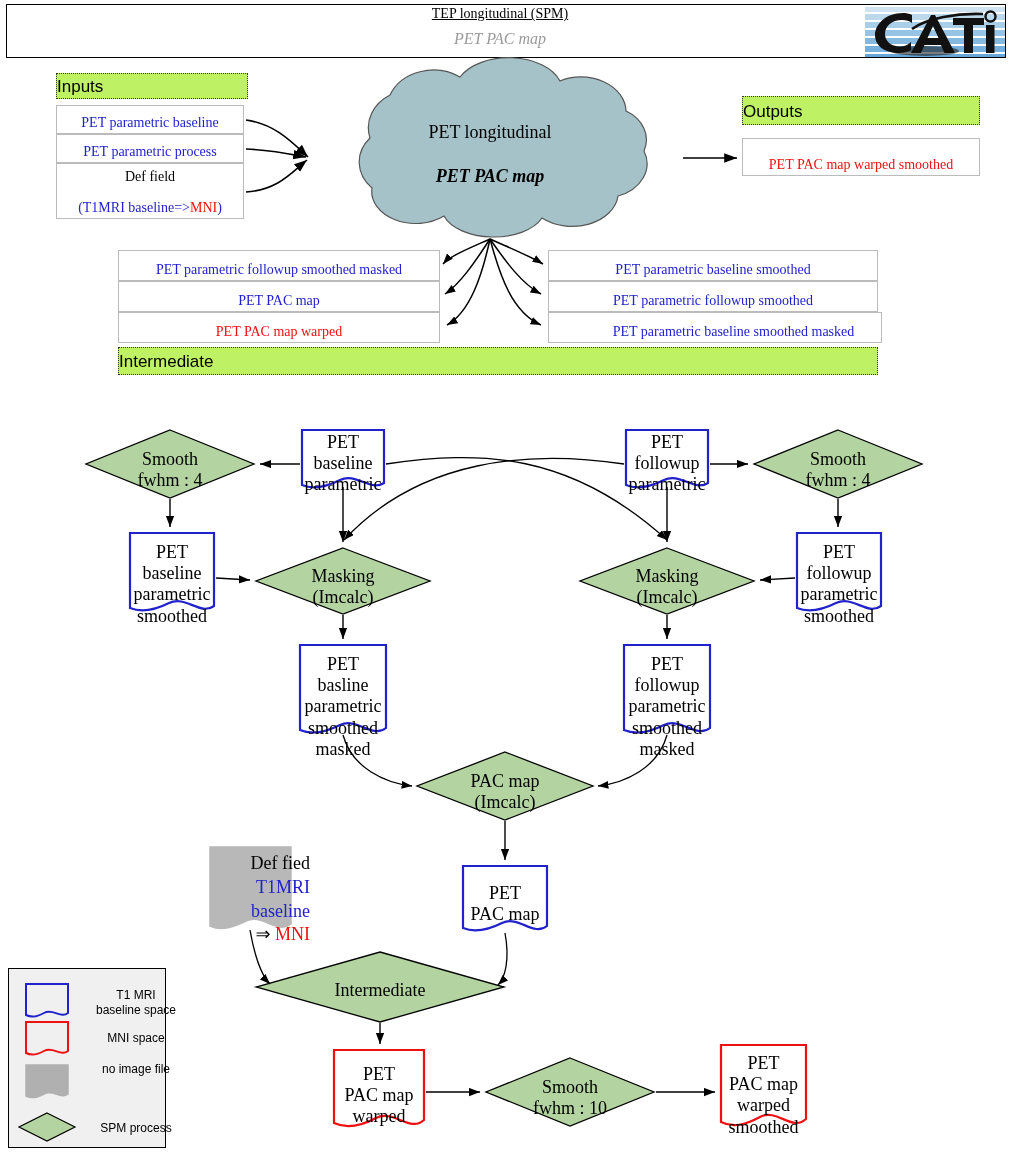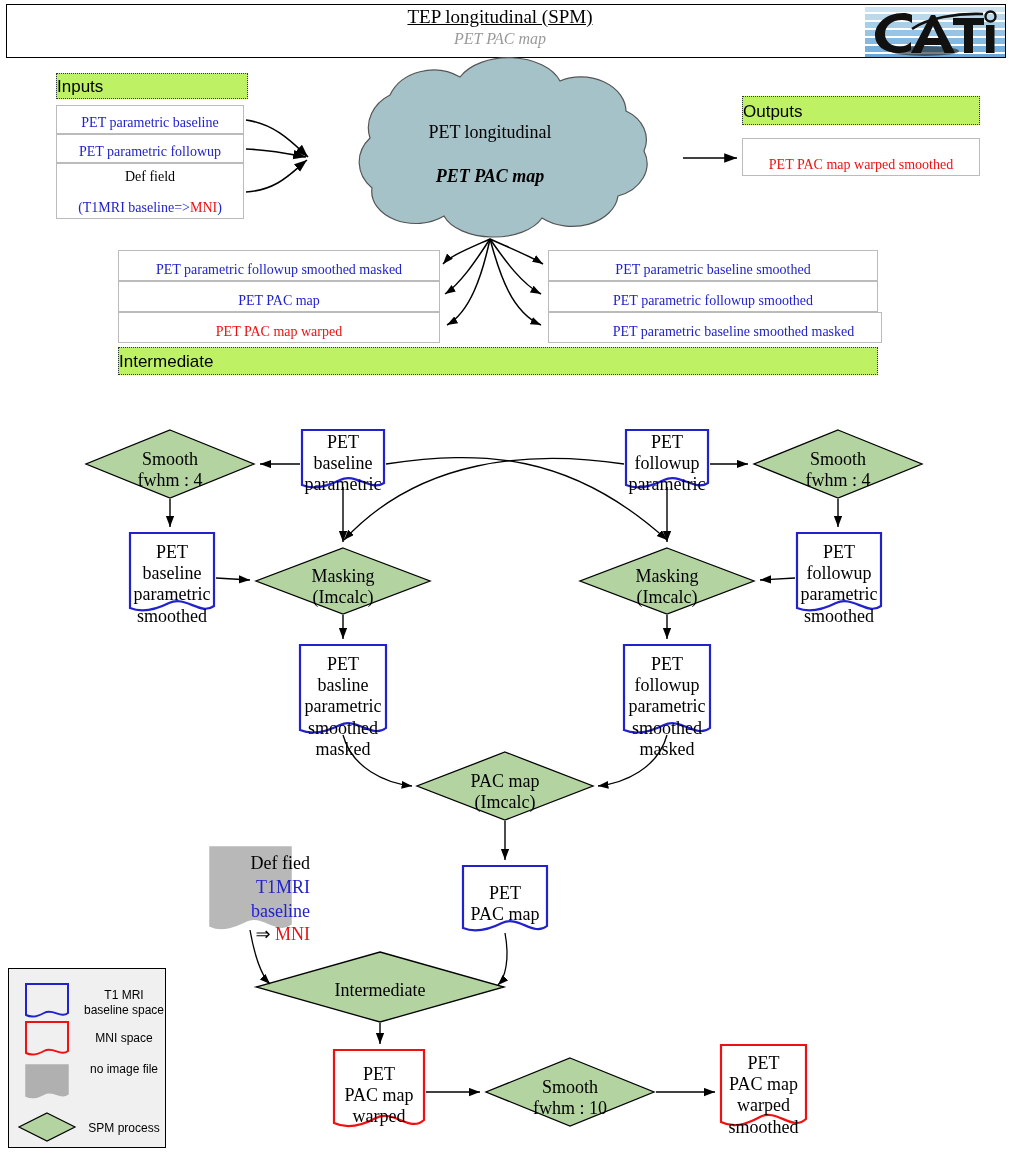--- a/index.html
+++ b/index.html
@@ -3,21 +3,21 @@
 <meta charset="utf-8">
 <style>
   html,body{margin:0;padding:0;background:#fff;}
   body{width:1012px;height:1155px;position:relative;overflow:hidden;
        font-family:"Liberation Serif", serif;}
   .abs{position:absolute;}
 
   
   #header-bar{left:6px;top:4px;width:1000px;height:54px;border:1px solid #000;
       box-sizing:border-box;background:#fff;}
-  #header-title{left:0;top:6px;width:1000px;text-align:center;font-size:19px;
+  #header-title{left:0;top:6px;width:1000px;text-align:center;font-size:14px;
       color:#000;text-decoration:underline;}
   #header-subtitle{left:0;top:30px;width:1000px;text-align:center;font-size:16px;
       color:#9a9a9a;font-style:italic;}
   #cati-logo{right:7px;top:5px;width:140px;height:52px;overflow:hidden;
       background:linear-gradient(#ffffff 0 2px,#cfe4f0 2px 7px,#ffffff 7px 9px,
       #bcd9ec 9px 15px,#ffffff 15px 17px,#a9cee8 17px 23px,#ffffff 23px 25px,
       #97c3e4 25px 31px,#ffffff 31px 33px,#86b9e0 33px 39px,#ffffff 39px 41px,
       #76afdb 41px 47px,#ffffff 47px 49px,#6aa7d7 49px 52px);}
   #cati-logo svg{position:absolute;left:0;top:0;}
 
@@ -35,21 +35,21 @@
   .blk{color:#000;}
 
   
   .nodetext{font-family:"Liberation Serif",serif;font-size:18px;line-height:1.18;
       text-align:center;color:#000;}
 
   
   #legend{left:8px;top:968px;width:158px;height:180px;border:1px solid #000;
       background:#f0f0f0;box-sizing:border-box;}
   .legrow{position:absolute;font-family:"Liberation Sans",sans-serif;font-size:12px;
-      color:#000;text-align:center;line-height:1.25;}
+      color:#000;text-align:center;line-height:1.25;margin-left:12px;}
 
   svg.overlay{position:absolute;left:0;top:0;width:1012px;height:1155px;
       pointer-events:none;}
 </style>
 </head>
 <body>
 
 <div class="abs" id="header-bar"></div>
 <div class="abs" id="header-title">TEP longitudinal (SPM)</div>
 <div class="abs" id="header-subtitle">PET PAC map</div>
@@ -66,21 +66,21 @@
     </g>
   </svg>
 </div>
 
 <div class="abs cloudlabel" style="left:56px;top:73px;width:192px;height:26px;line-height:26px;">Inputs</div>
 
 <div class="abs iobox" style="left:56px;top:105px;width:188px;height:29px;">
   <span class="blue">PET parametric baseline</span>
 </div>
 <div class="abs iobox" style="left:56px;top:134px;width:188px;height:29px;">
-  <span class="blue">PET parametric followup</span>
+  <span class="blue">PET parametric process</span>
 </div>
 <div class="abs iobox" style="left:56px;top:163px;width:188px;height:56px;gap:8px;">
   <span class="blk">Def field</span>
   <span style="margin-top:4px;">
     <span class="blue">(T1MRI baseline=&gt;</span><span class="red">MNI</span><span class="blue">)</span>
   </span>
 </div>
 
 <div class="abs cloudlabel" style="left:742px;top:96px;width:238px;height:29px;line-height:29px;">Outputs</div>
 <div class="abs iobox" style="left:742px;top:138px;width:238px;height:38px;">

